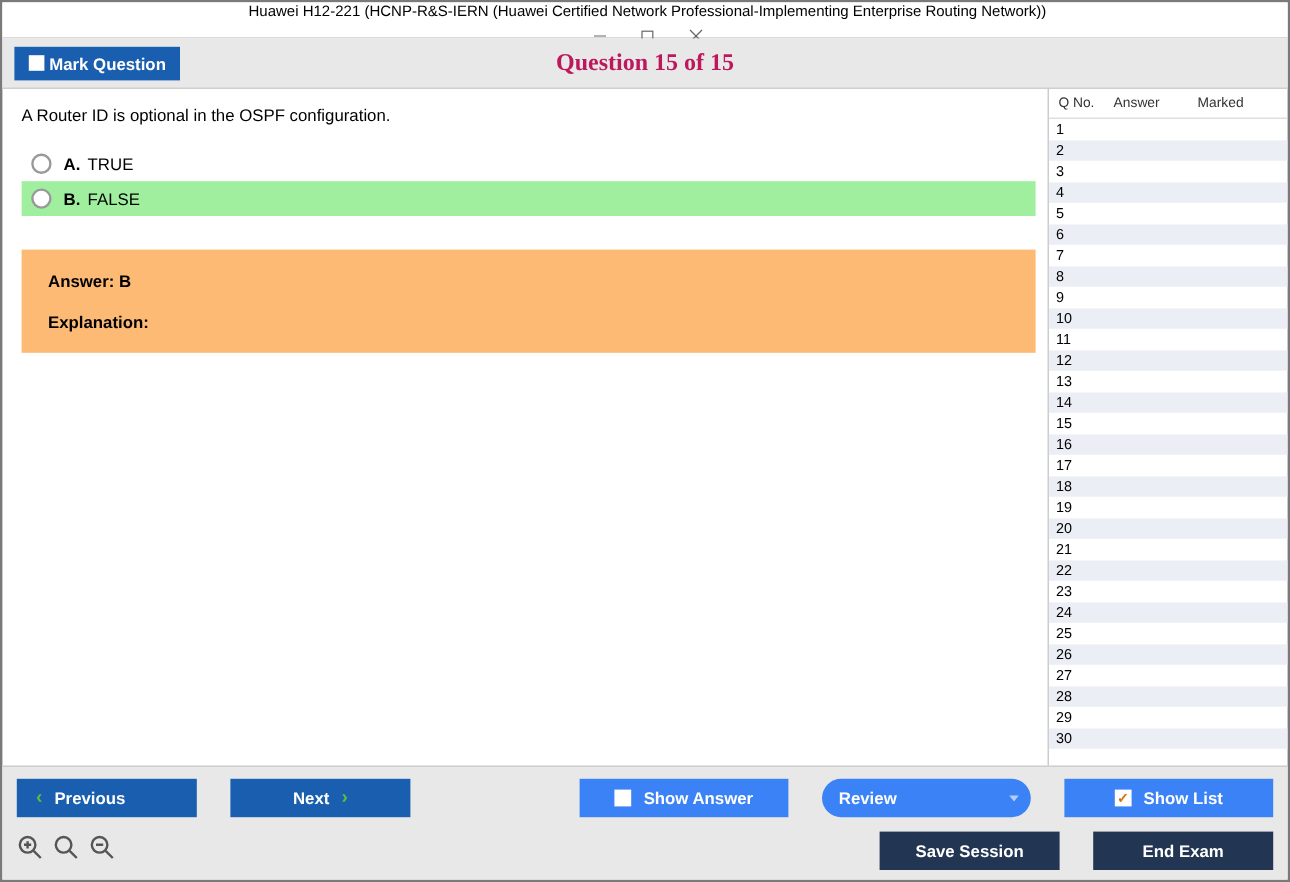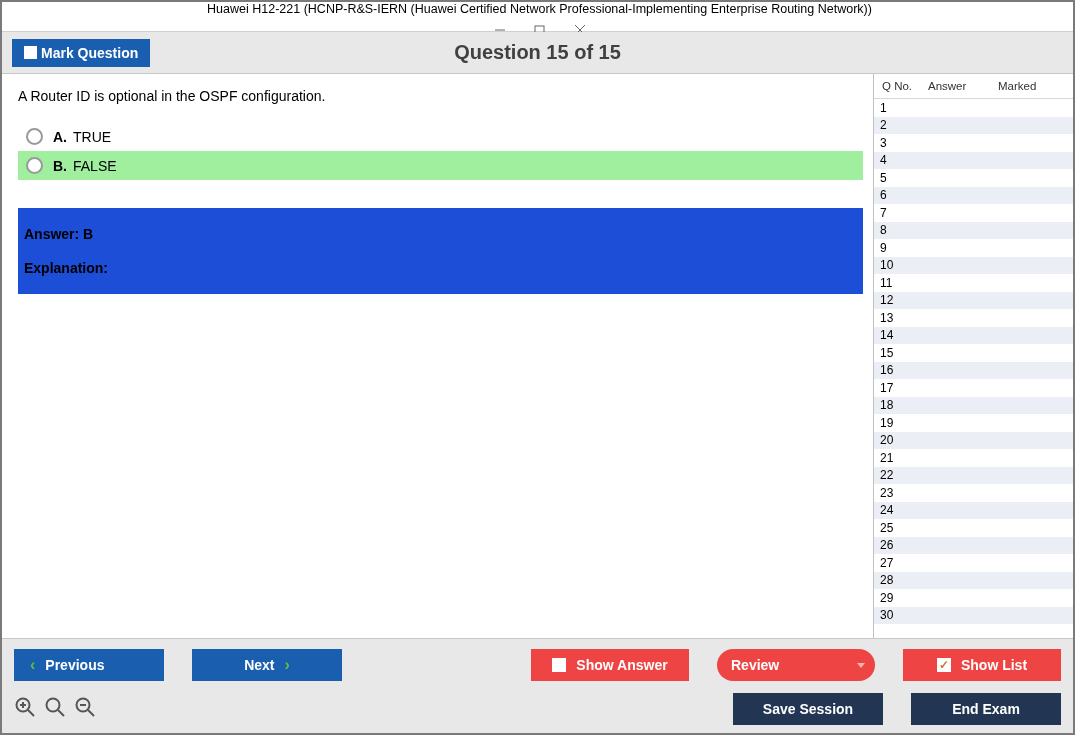--- a/index.html
+++ b/index.html
@@ -73,21 +73,22 @@
     width: 13px; height: 13px;
     background: #fff;
     display: inline-block;
   }
   .question-counter {
     position: absolute;
     left: 50%;
     transform: translateX(-50%);
     font-size: 20px;
     font-weight: bold;
-    color: #404040;
+    color: #be185d;
+    font-family: Liberation Serif, serif;
   }
   
   .main {
     flex: 1;
     display: flex;
     min-height: 0;
   }
   .left-pane {
     flex: 1;
     padding: 14px 10px 8px 16px;
@@ -112,22 +113,22 @@
   .radio {
     width: 17px; height: 17px;
     border: 2px solid #999;
     border-radius: 50%;
     margin-right: 10px;
     flex-shrink: 0;
     background:#fff;
   }
   .option-row b { margin-right: 6px; }
   .answer-box {
-    background: #1d4ed8;
-    padding: 18px 6px;
+    background: #fdba74;
+    padding: 18px 22px;
     font-size: 14px;
   }
   .answer-box .ans-line { font-weight: bold; margin-bottom: 18px; }
   .answer-box .exp-line { font-weight: bold; margin-top: 12px; }
   
   .right-pane {
     width: 200px;
     border-left: 1px solid #c0c0c0;
     display: flex;
     flex-direction: column;
@@ -182,21 +183,21 @@
     font-weight: bold;
     color: #fff;
     display: flex;
     align-items: center;
     justify-content: center;
     gap: 10px;
     cursor: pointer;
     padding: 0 16px;
   }
   .btn-blue { background: #1a5eb0; width: 150px; }
-  .btn-orange { background: #ef4444; width: 158px; }
+  .btn-orange { background: #3b82f6; width: 174px; }
   .btn-dark { background: #223653; width: 150px; }
   .btn-prev { justify-content: flex-start; }
   .btn-next { justify-content: center; }
   .chev { font-size: 16px; color: #5fbf3a; font-weight: bold;}
   .btn .cbx {
     width: 14px; height: 14px;
     background: #fff;
     display: inline-flex;
     align-items:center;
     justify-content:center;

